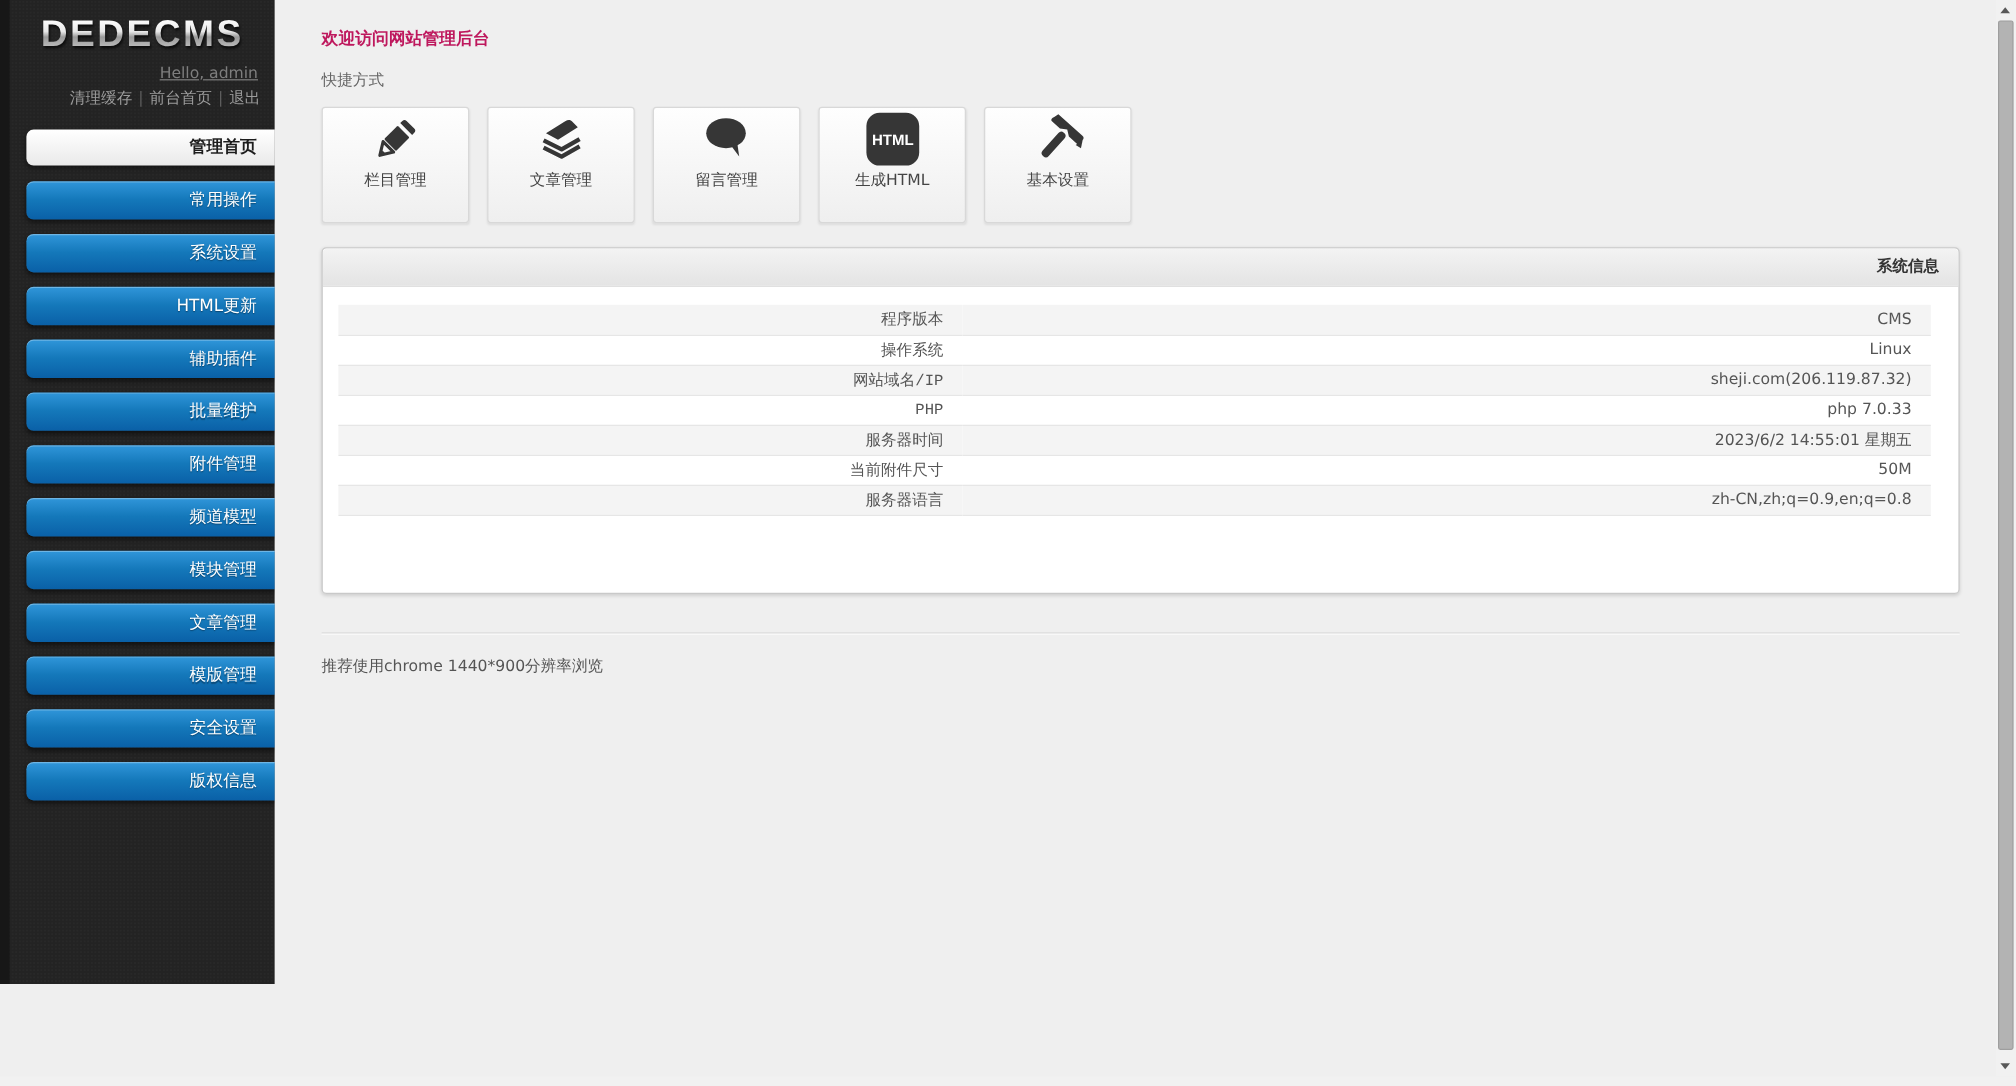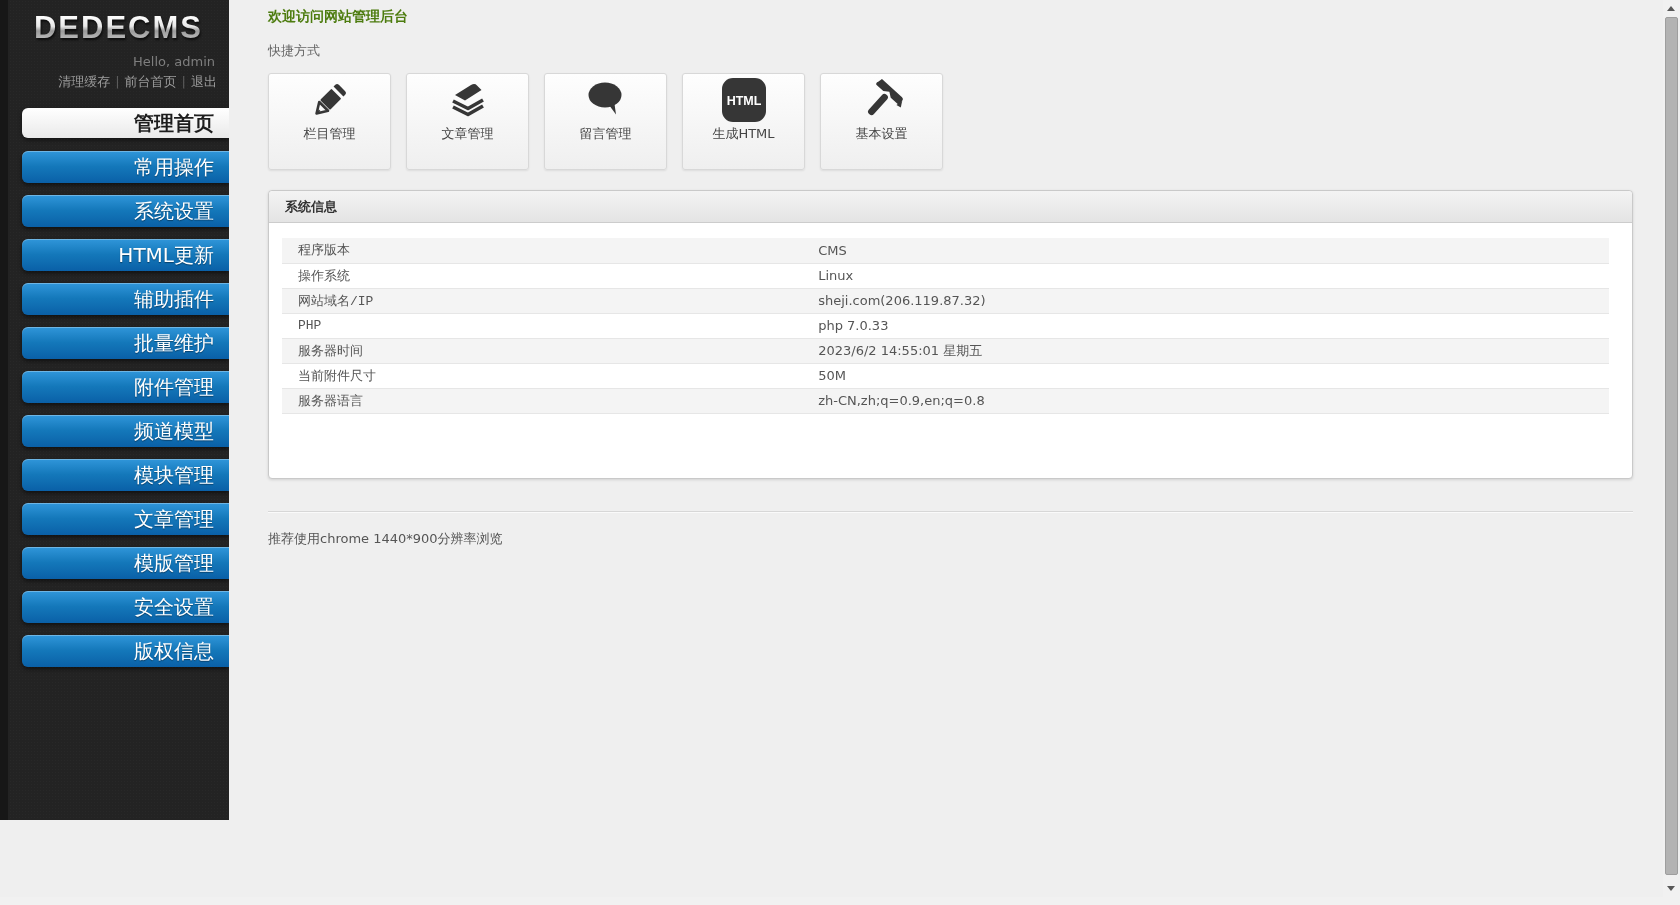--- a/index.html
+++ b/index.html
@@ -12,55 +12,55 @@
     background-image:radial-gradient(rgba(255,255,255,.025) 1px, transparent 1px);
     background-size:3px 3px; }
   .sidebar-edge { position:absolute; left:0; top:0; width:8px; height:100%;
     background:#171717; }
   .logo { margin:10px 12px 0 20px; text-align:center; font-size:31px; font-weight:bold;
     letter-spacing:2px; font-family:"Liberation Sans","DejaVu Sans",sans-serif;
     background:linear-gradient(180deg,#ffffff 15%,#e8e8e8 45%,#9a9a9a 58%,#d6d6d6 100%);
     -webkit-background-clip:text; background-clip:text; color:transparent;
     filter:drop-shadow(1px 2px 1px rgba(0,0,0,.65)); }
   .greeting { margin-top:8px; text-align:right; padding-right:14px;
-    color:#7e7e7e; font-size:13px; }
+    color:#7e7e7e; font-size:13px;text-decoration:underline; }
   .top-links { margin-top:4px; text-align:right; padding-right:12px;
     color:#666; font-size:13px; }
   .top-links a { color:#9c9c9c; text-decoration:none; cursor:pointer; }
   .top-links .sep { margin:0 5px; color:#5d5d5d; }
 
   .menu { margin-top:17px; }
   .menu-item { margin:0 0 12px 22px; height:32px; line-height:32px;
     border-radius:6px 0 0 6px; text-align:right; padding-right:15px;
-    font-size:20px; cursor:pointer; }
+    font-size:14px; cursor:pointer; }
   .menu-item.active { height:30px; line-height:30px;
     background:linear-gradient(#ffffff,#e9e9e9); color:#1d1d1d; font-weight:bold;
     box-shadow:0 2px 4px rgba(0,0,0,.5); margin-bottom:13px; }
   .menu-item.blue {
     background:linear-gradient(180deg,#3096da 0%,#1478ba 48%,#0a60a7 100%);
     color:#fff; text-shadow:0 1px 1px rgba(0,0,0,.4);
     box-shadow:inset 0 1px 0 rgba(255,255,255,.3), 0 2px 4px rgba(0,0,0,.55); }
 
   
   .main { position:absolute; left:229px; top:0; width:1434px; height:897px;
     background:#efefef; padding:0 30px 0 39px; }
-  .page-title { padding-top:8px; font-size:14px; font-weight:bold; color:#4d7c0f; }
+  .page-title { padding-top:24px; font-size:14px; font-weight:bold; color:#be185d; }
   .shortcut-label { margin-top:16px; font-size:13px; color:#666; }
 
   .cards { display:flex; gap:15px; margin-top:13px; }
   .card { width:123px; height:97px; border:1px solid #d8d8d8; border-radius:3px;
     background:linear-gradient(#fefefe,#efefef);
     box-shadow:0 1px 2px rgba(0,0,0,.08); cursor:pointer;
     display:flex; flex-direction:column; align-items:center; justify-content:flex-end;
     padding-bottom:26px; }
   .card .icon-box { flex:1; display:flex; align-items:center; justify-content:center; }
   .card .card-label { font-size:13px; color:#444; }
 
   .panel { margin-top:20px; background:#fff; border:1px solid #c9c9c9;
-    border-radius:4px; box-shadow:0 1px 3px rgba(0,0,0,.13); }
+    border-radius:4px; box-shadow:0 1px 3px rgba(0,0,0,.13);text-align:right; }
   .panel-header { height:32px; line-height:32px; padding:0 16px;
     background:linear-gradient(#f3f3f3,#e4e4e4); border-bottom:1px solid #ccc;
     border-radius:4px 4px 0 0; font-size:13px; font-weight:bold; color:#333; }
   .panel-body { padding:15px 23px 64px 13px; }
   table.sysinfo { width:100%; border-collapse:collapse; font-size:13px; color:#555; }
   table.sysinfo td { height:25px; padding:0 16px; border-bottom:1px solid #e6e6e6;
     white-space:nowrap; }
   table.sysinfo tr:nth-child(odd) td { background:#f4f4f4; }
   table.sysinfo td.lbl { width:39.2%;font-family:Liberation Mono, monospace; }
 

